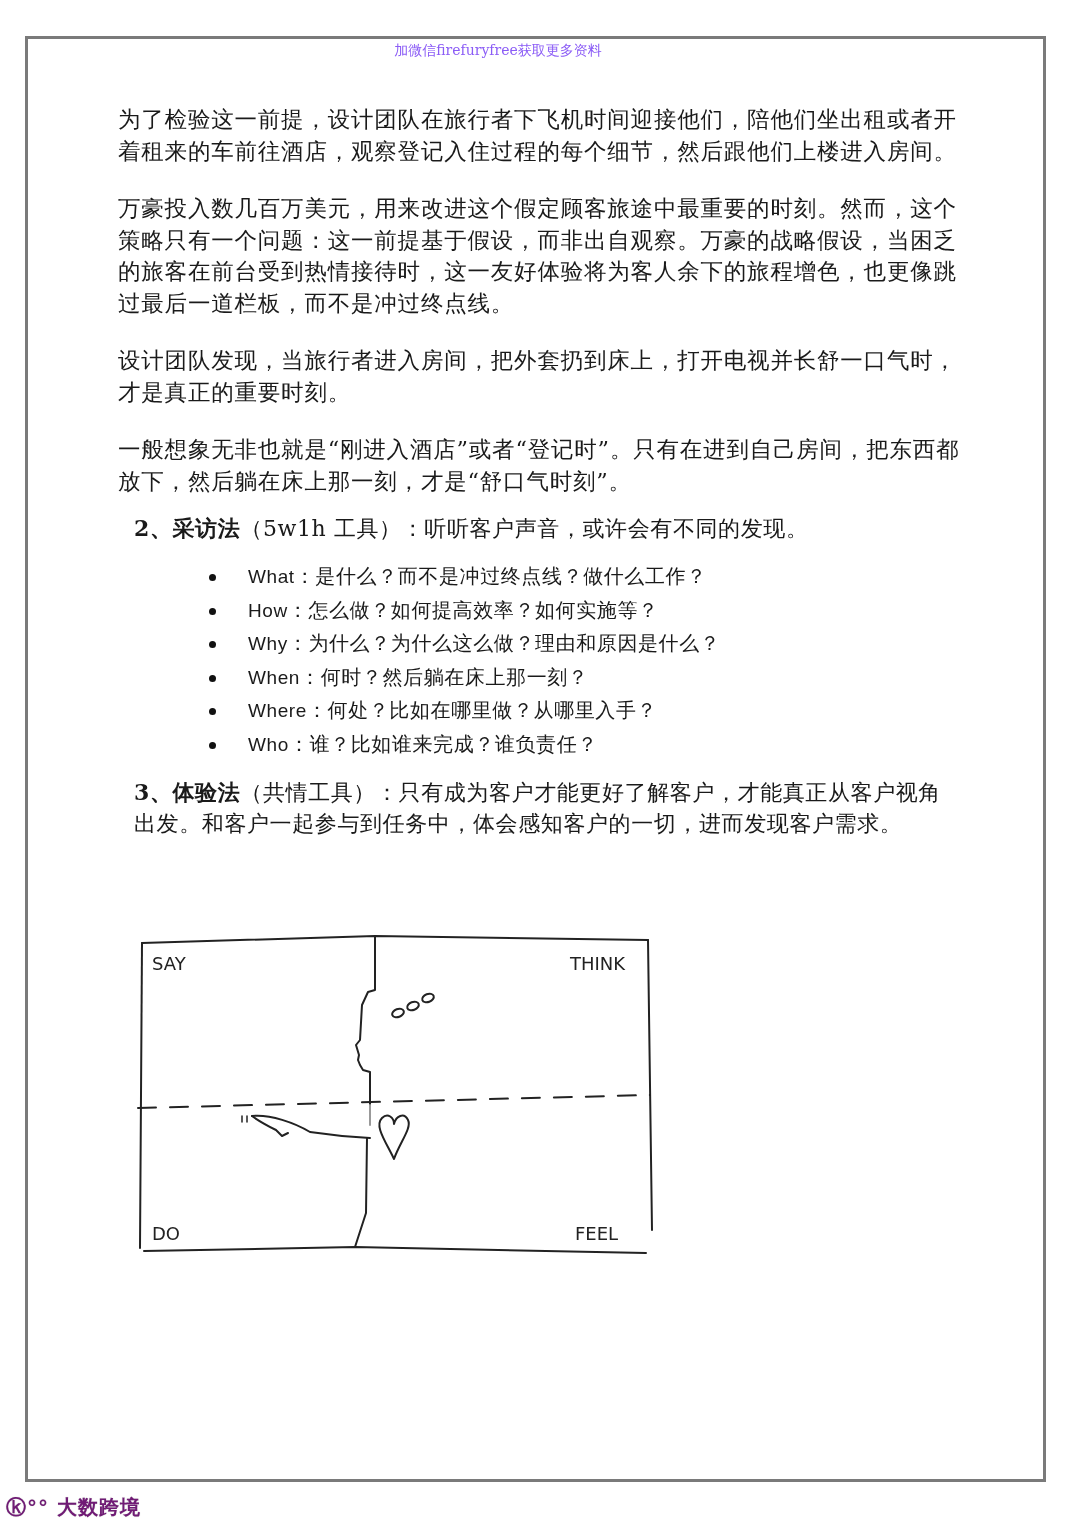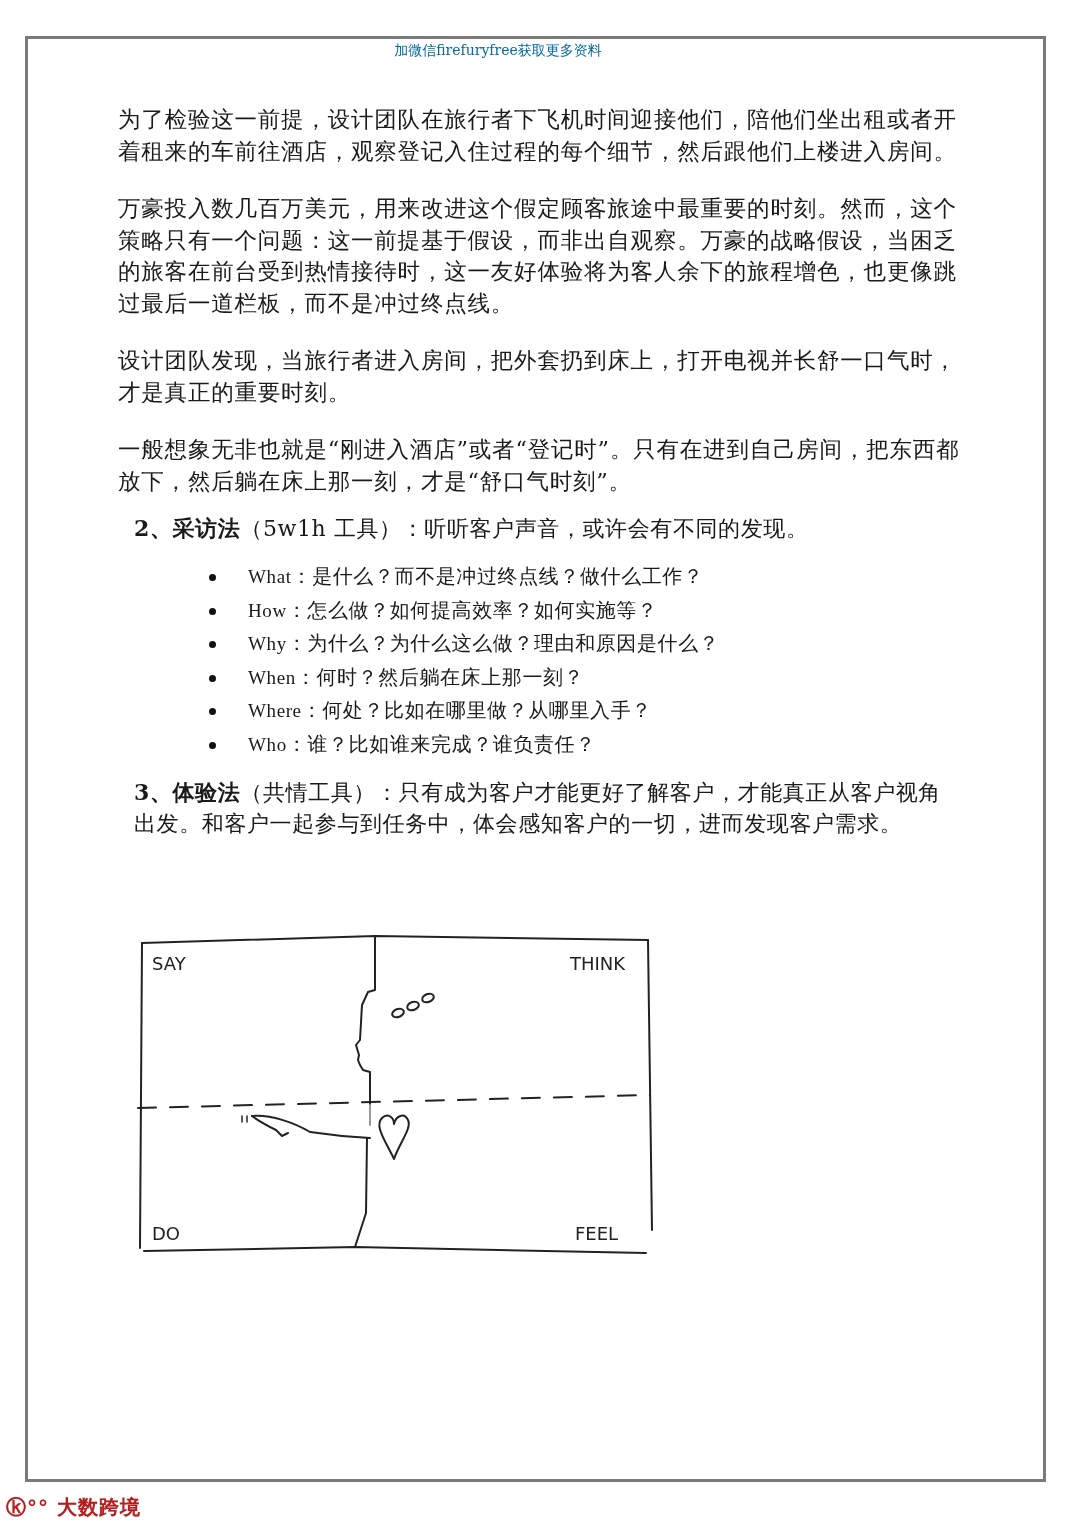--- a/index.html
+++ b/index.html
@@ -1,34 +1,34 @@
 <!DOCTYPE html>
 <html><head>
 <meta charset="utf-8">
 <style>
   html, body { margin:0; padding:0; background:#ffffff; }
   body { width:1080px; height:1526px; position:relative; overflow:hidden;
          font-family:"DejaVu Serif", "Liberation Serif", serif; color:#1a1a1a; }
   .page-frame { position:absolute; left:25px; top:36px; width:1021px; height:1446px;
                 border:3px solid #7a7a7a; box-sizing:border-box; }
   .header-note { position:absolute; top:42px; left:0; width:996px; text-align:center;
-                 font-size:14px; color:#0369a1; letter-spacing:0; }
+                 font-size:14px; color:#8b5cf6; letter-spacing:0; }
   .content { position:absolute; left:118px; top:104px; width:850px; }
   .para { font-size:22.5px; line-height:31.5px; margin:0 0 26px 0; letter-spacing:0.8px; }
   .section-head { font-size:22px; line-height:31px; margin:16px; letter-spacing:0.6px; }
   .section-head b { font-weight:bold; }
   .bullets { list-style:none; margin:0; padding:0; }
   .bullets li { position:relative; padding-left:130px; font-size:20px; line-height:32.5px;
                 letter-spacing:0.6px; }
   .bullets li .dot { position:absolute; left:91px; top:14px; width:7px; height:7px;
                      border-radius:50%; background:#111; }
-  .key { font-family:Liberation Serif, serif; font-size:19px; }
+  .key { font-family:Liberation Sans, sans-serif; font-size:19px; }
   .diagram { position:absolute; left:130px; top:930px; width:540px; height:330px;text-decoration:underline; }
   .watermark { position:absolute; left:6px; top:1494px; font-family:"DejaVu Sans",sans-serif;
-               font-size:20px; color:#b91c1c; font-weight:bold; letter-spacing:1px;
+               font-size:20px; color:#701a75; font-weight:bold; letter-spacing:1px;
                text-shadow:0 0 1px #bbb; }
 </style>
 </head>
 <body>
 
 <div class="page-frame"></div>
 
 <div class="header-note">加微信firefuryfree获取更多资料</div>
 
 <div class="content">

